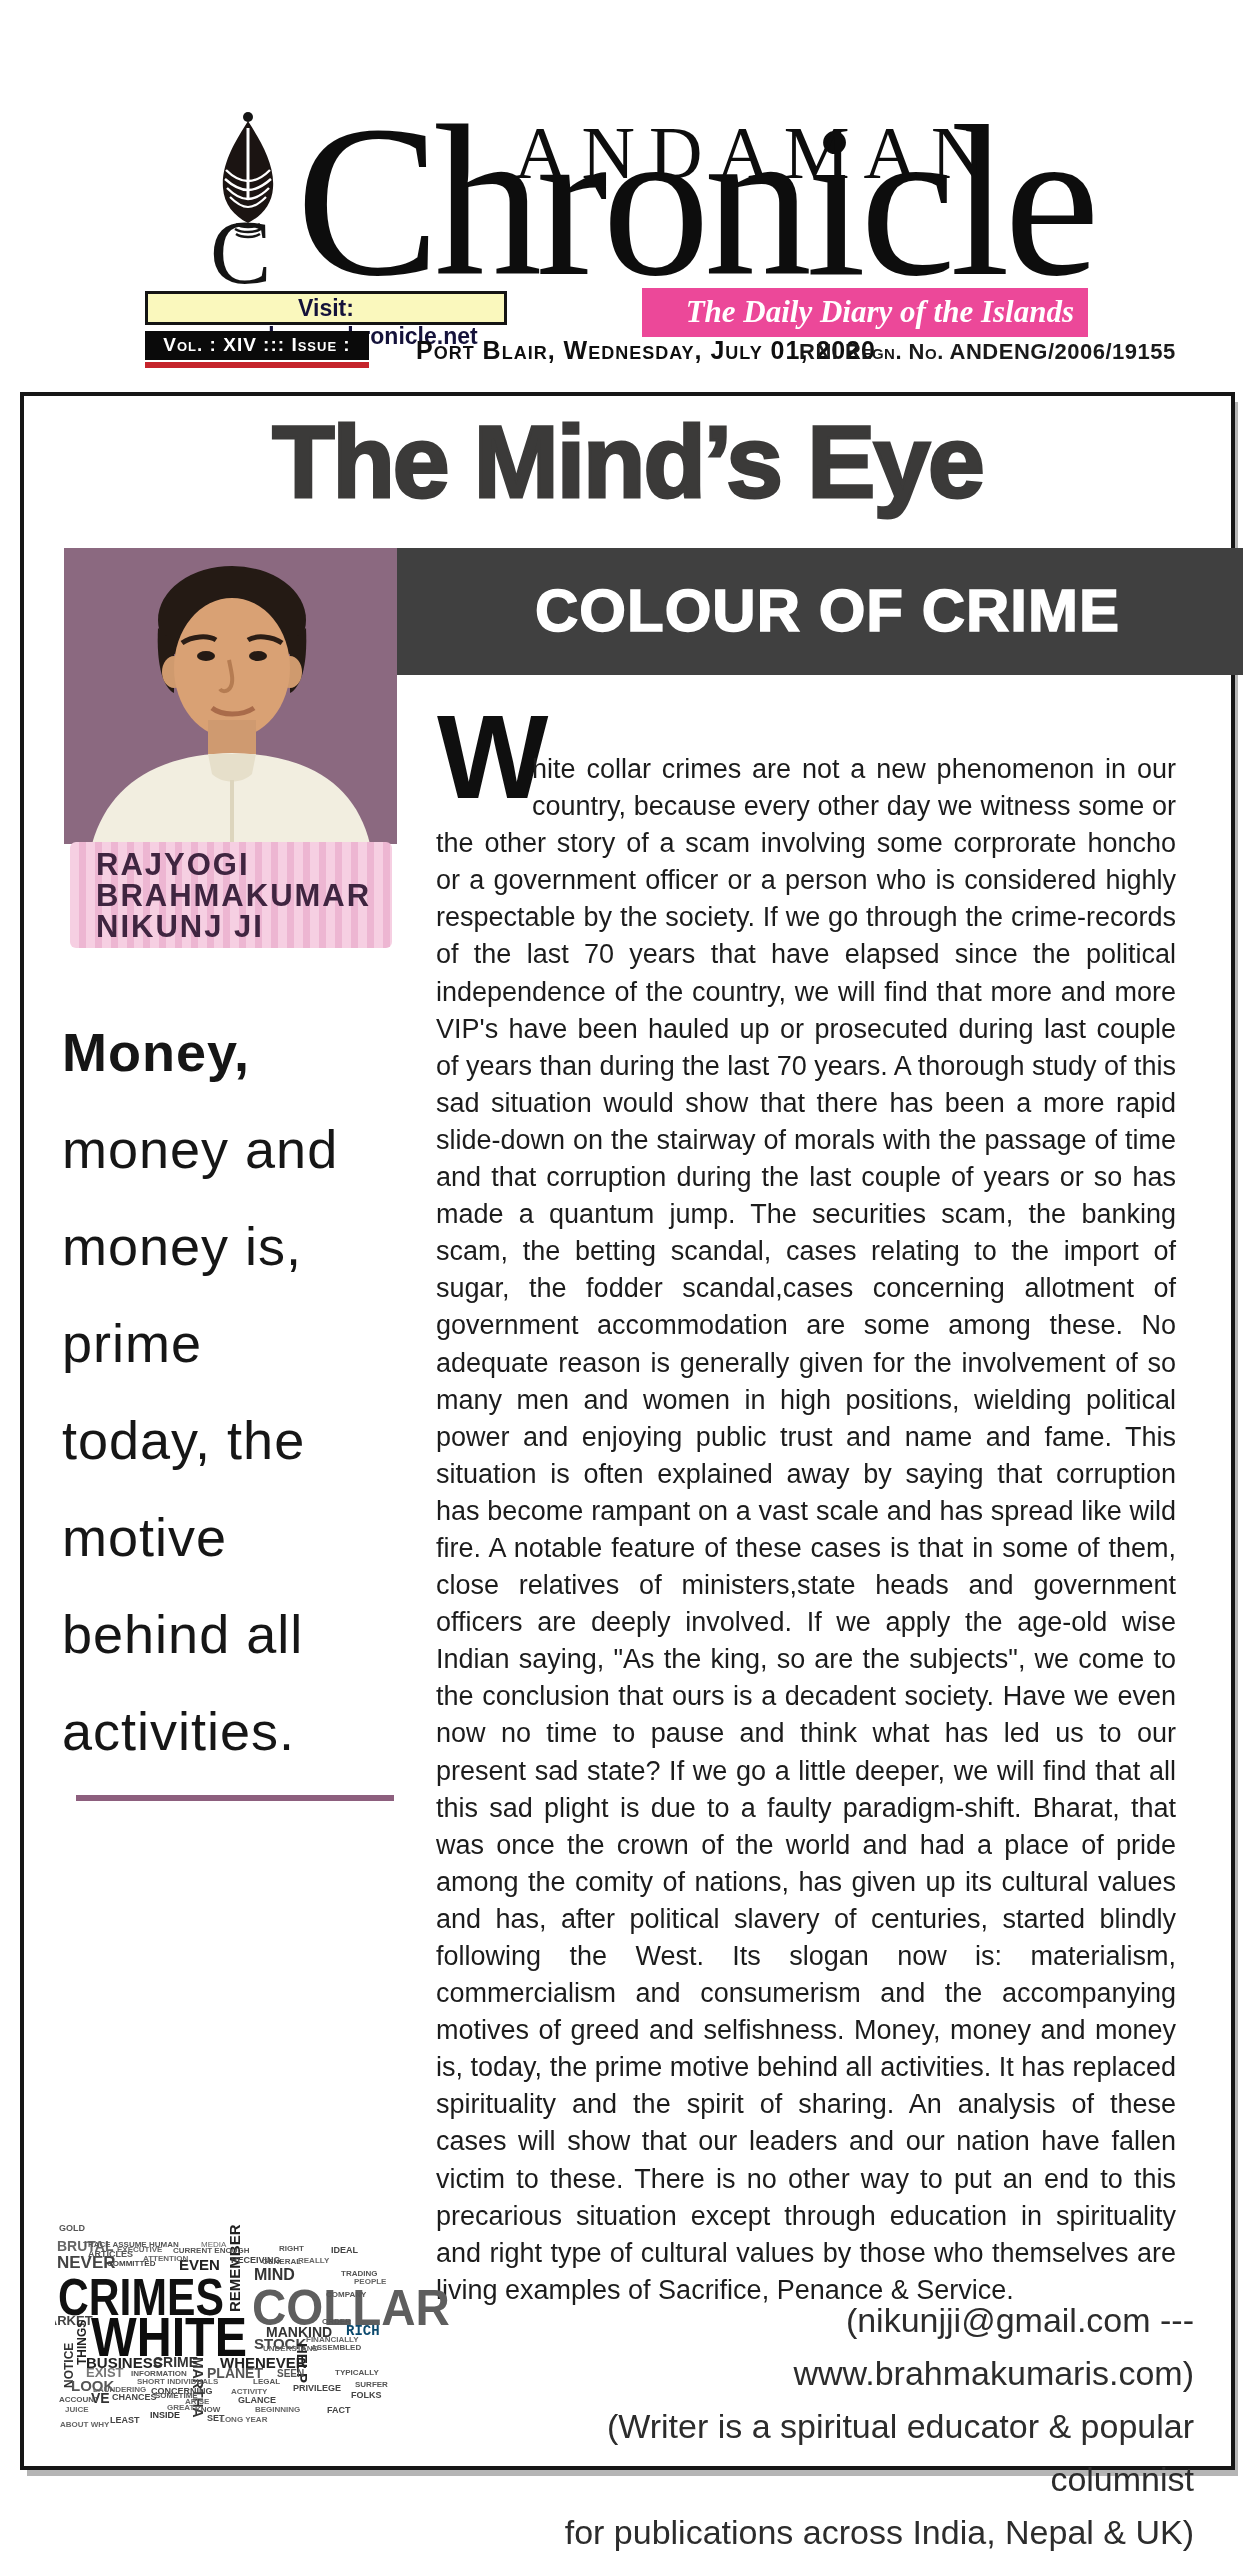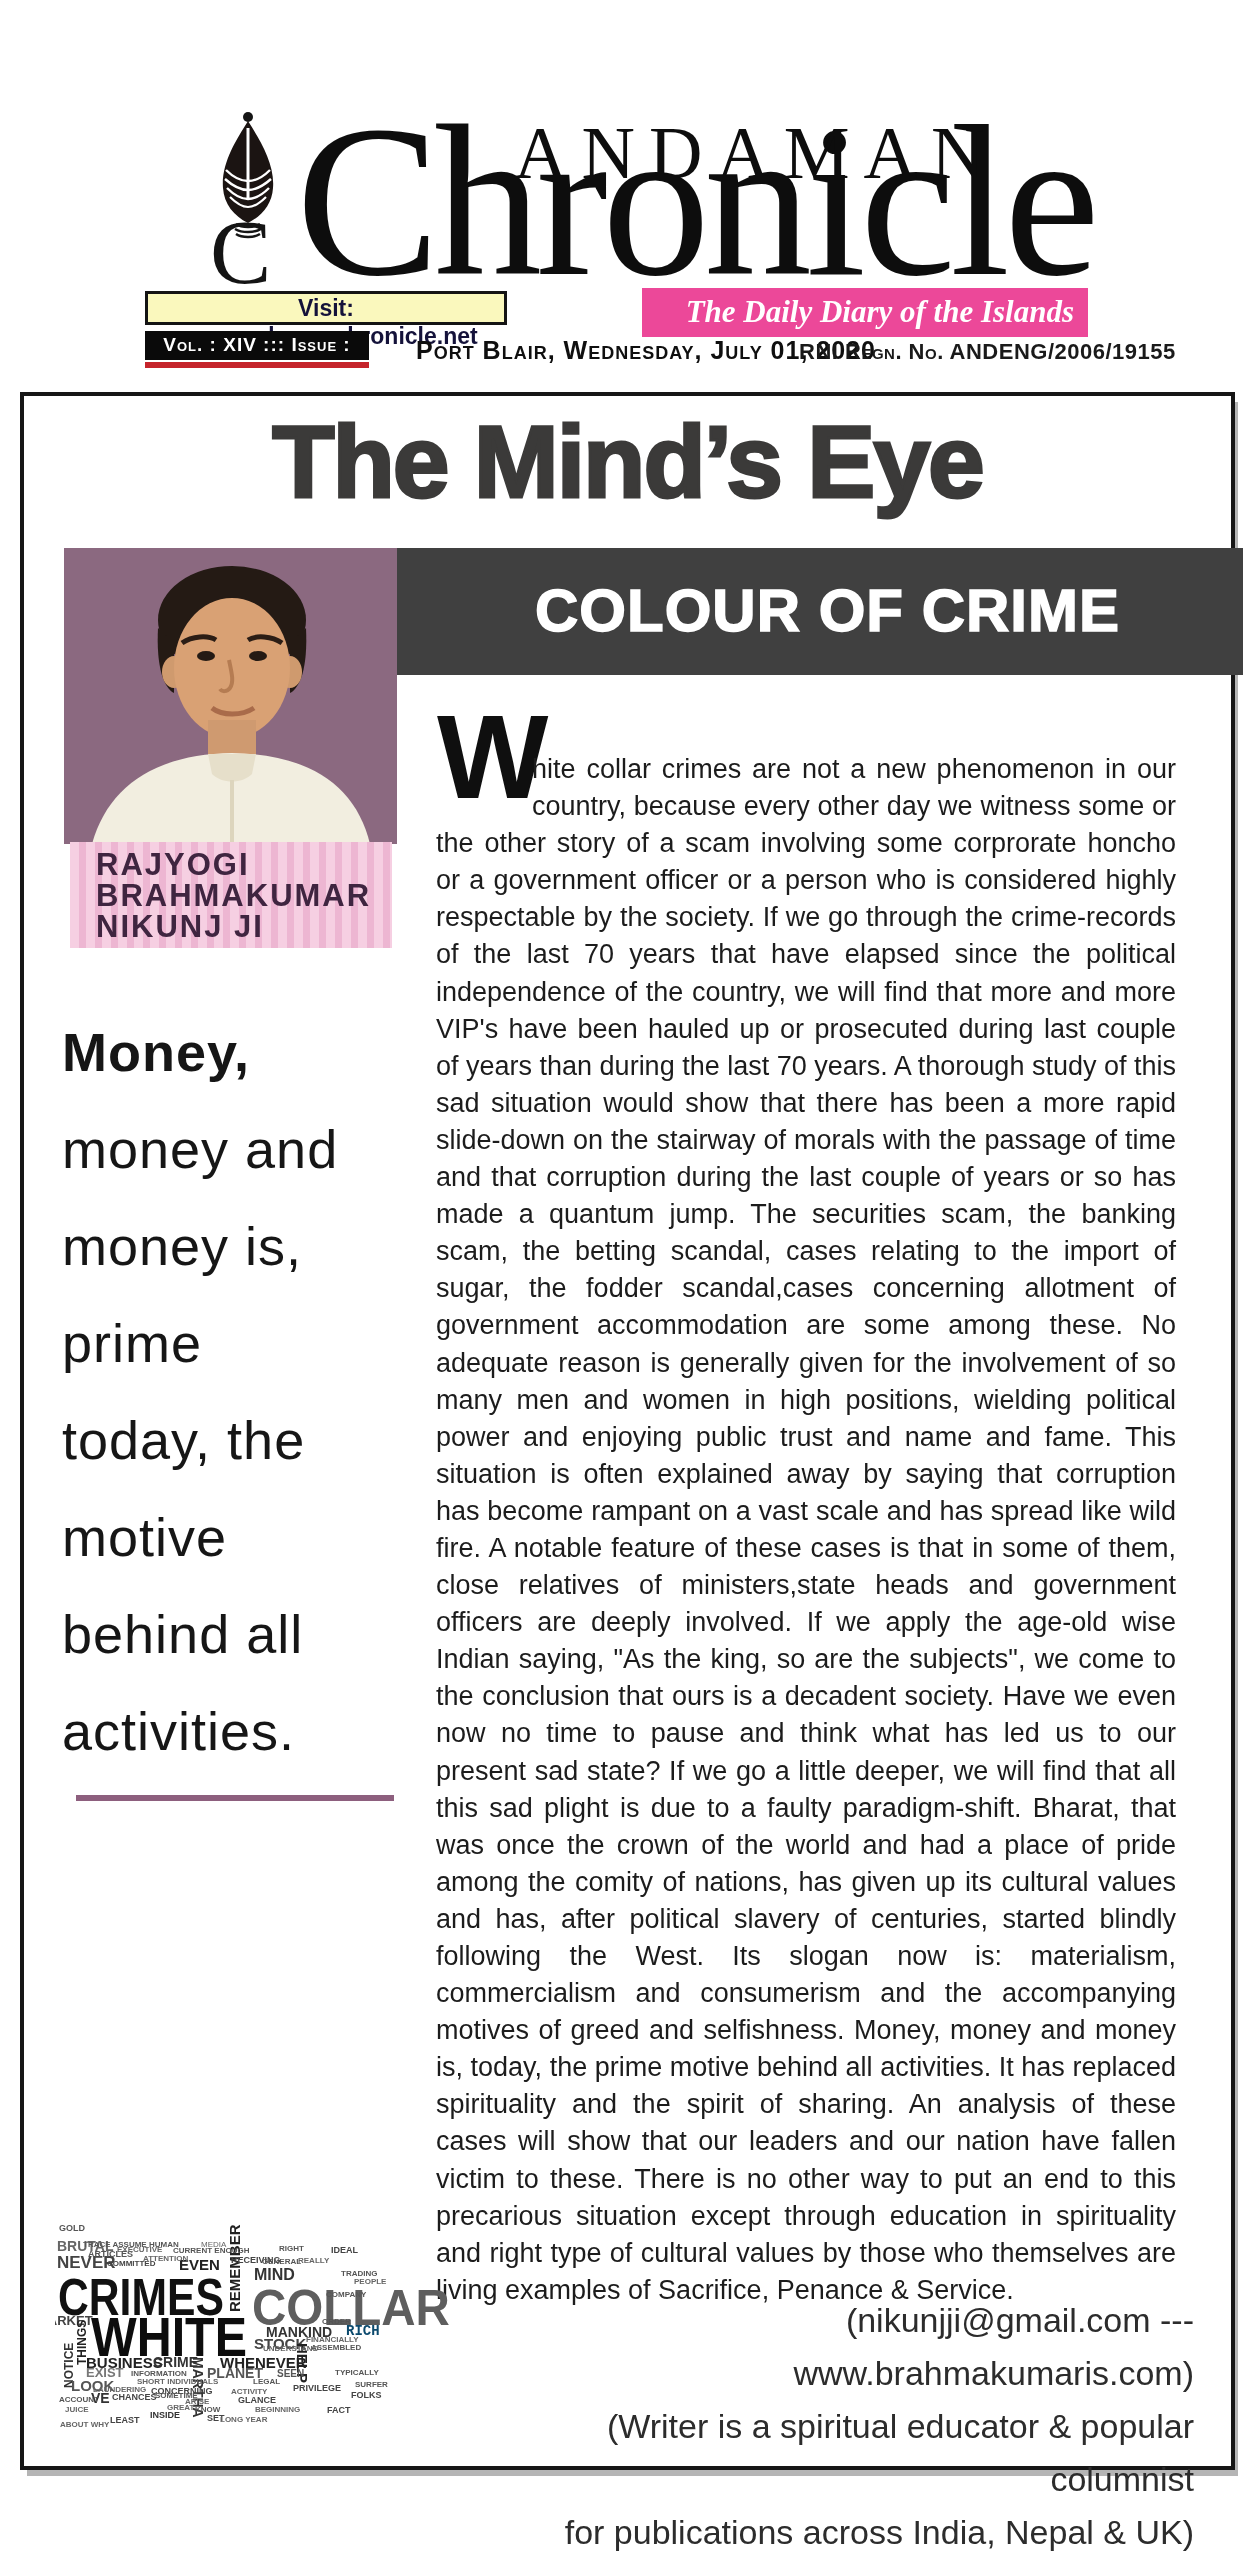--- a/index.html
+++ b/index.html
@@ -65,20 +65,21 @@
   .headline-text{
     margin-left:333px;width:789px;height:127px;text-align:center;line-height:125px;
     font-size:60px;font-weight:700;color:#ffffff;letter-spacing:1px;
     -webkit-text-stroke:1.5px #ffffff;white-space:nowrap;
   }
   .photo{left:64px;top:548px;width:333px;height:296px;}
   .author-strip{
     left:70px;top:842px;width:322px;height:106px;
     background:repeating-linear-gradient(90deg,#f6cfe2 0 9px,#edb6d2 9px 16px);
     padding:7px 0 0 26px;
+    border-radius:6px;
   }
   .author-strip div{
     font-size:31px;font-weight:700;letter-spacing:2px;color:#3f2540;line-height:31px;
   }
   .pull-quote{left:62px;top:1004px;width:365px;}
   .pull-quote .quote-line{
     font-size:54px;line-height:97px;color:#161616;letter-spacing:1px;white-space:nowrap;
   }
   .pull-quote .quote-line:first-child{font-weight:700;}
   .quote-rule{left:76px;top:1795px;width:318px;height:6px;background:#8d5f7e;}

